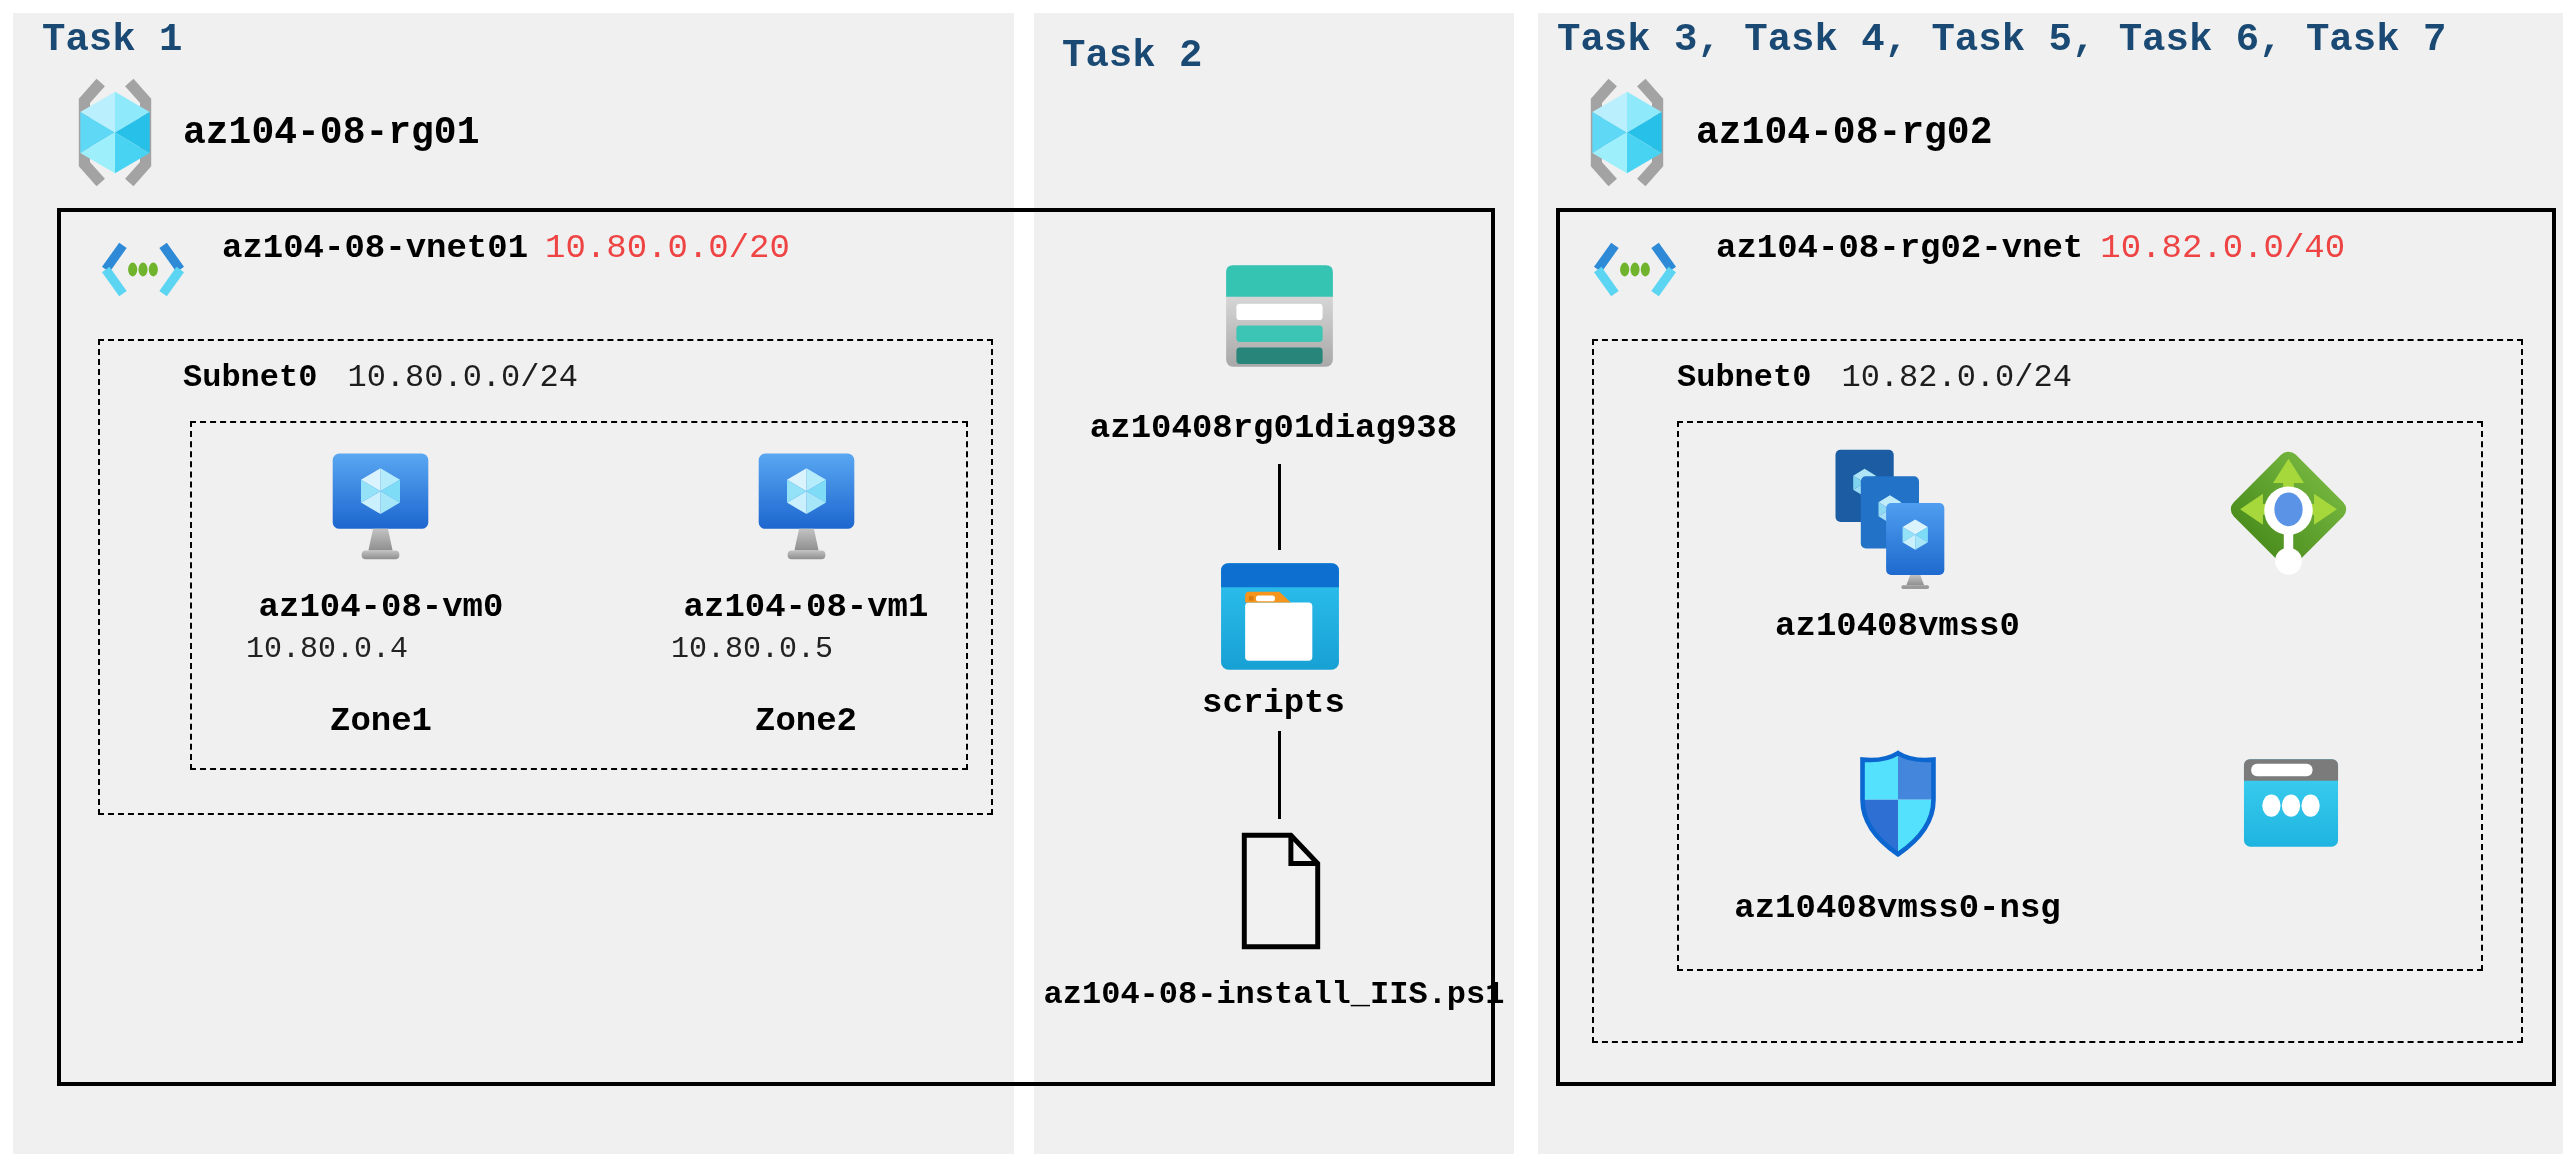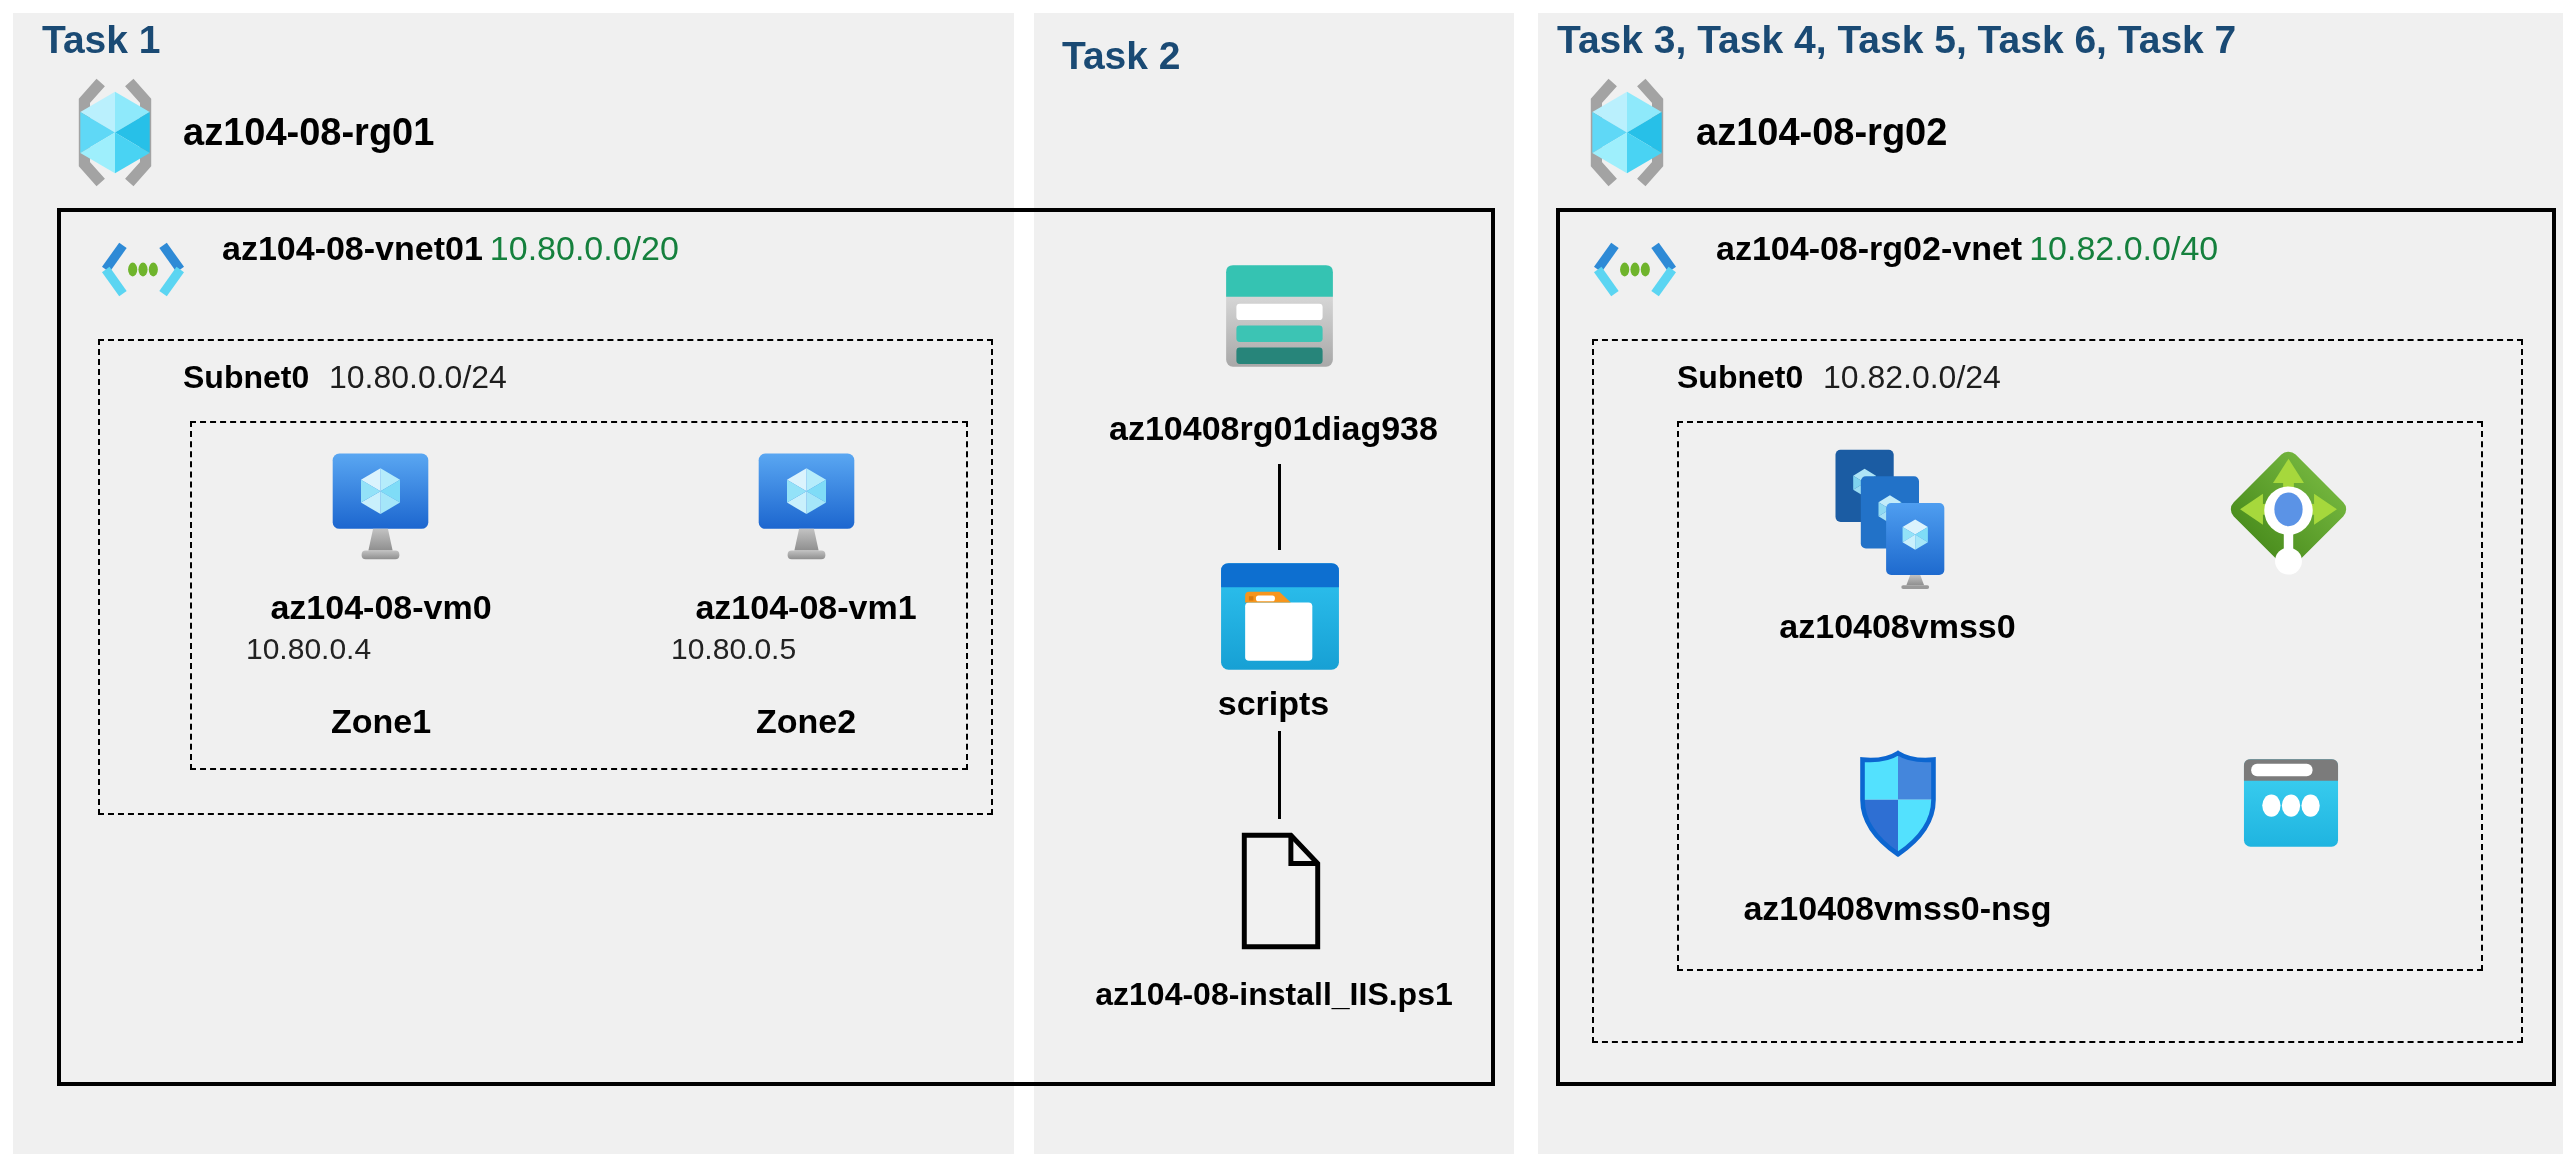--- a/index.html
+++ b/index.html
@@ -1,26 +1,26 @@
 <!DOCTYPE html>
 <html style="font-size:10.8px"><head>
 <meta charset="utf-8">
 <style>
   html,body{margin:0;padding:0;background:#ffffff;}
   .stage{position:relative;width:2576px;height:1158px;background:#ffffff;
-         font-family:Liberation Sans, sans-serif;overflow:hidden;}
+         font-family:Liberation Mono, monospace;overflow:hidden;}
   .abs{position:absolute;}
   .panel{position:absolute;top:13px;height:1141px;background:#f0f0f0;}
   .title{position:absolute;color:#1a4a74;font-size:39px;font-weight:bold;white-space:nowrap;}
   .blackbox{position:absolute;border:4px solid #000;}
   .dashbox{position:absolute;border:2.7px dashed #000;}
   .rowlbl{position:absolute;display:flex;align-items:center;font-size:38px;font-weight:bold;color:#000;white-space:nowrap;}
   .mixlbl{position:absolute;display:flex;align-items:flex-start;font-size:34px;color:#000;white-space:nowrap;}
   .mixlbl .b{font-weight:bold;}
-  .mixlbl .r{font-weight:normal;margin-left:7px;color:#15803d;}
+  .mixlbl .r{font-weight:normal;margin-left:17px;color:#ef4444;}
   .sublbl{position:absolute;font-size:32px;white-space:nowrap;color:#000;}
   .sublbl .b{font-weight:bold;}
   .sublbl .r{font-weight:normal;margin-left:10.8px;color:#1d1d1d;}
   .clbl{position:absolute;text-align:center;font-weight:bold;color:#000;font-size:34px;white-space:nowrap;}
   .iplbl{position:absolute;text-align:left;font-weight:normal;color:#222;font-size:30px;white-space:nowrap;}
   .connector{position:absolute;width:2.7px;background:#000;}
 </style>
 </head>
 <body>
 

